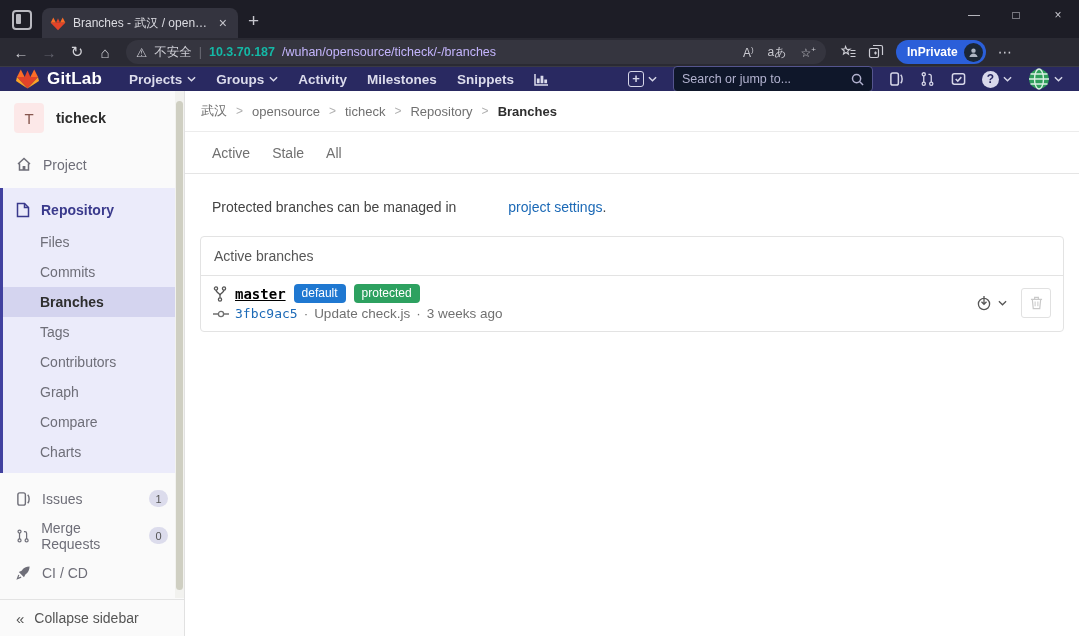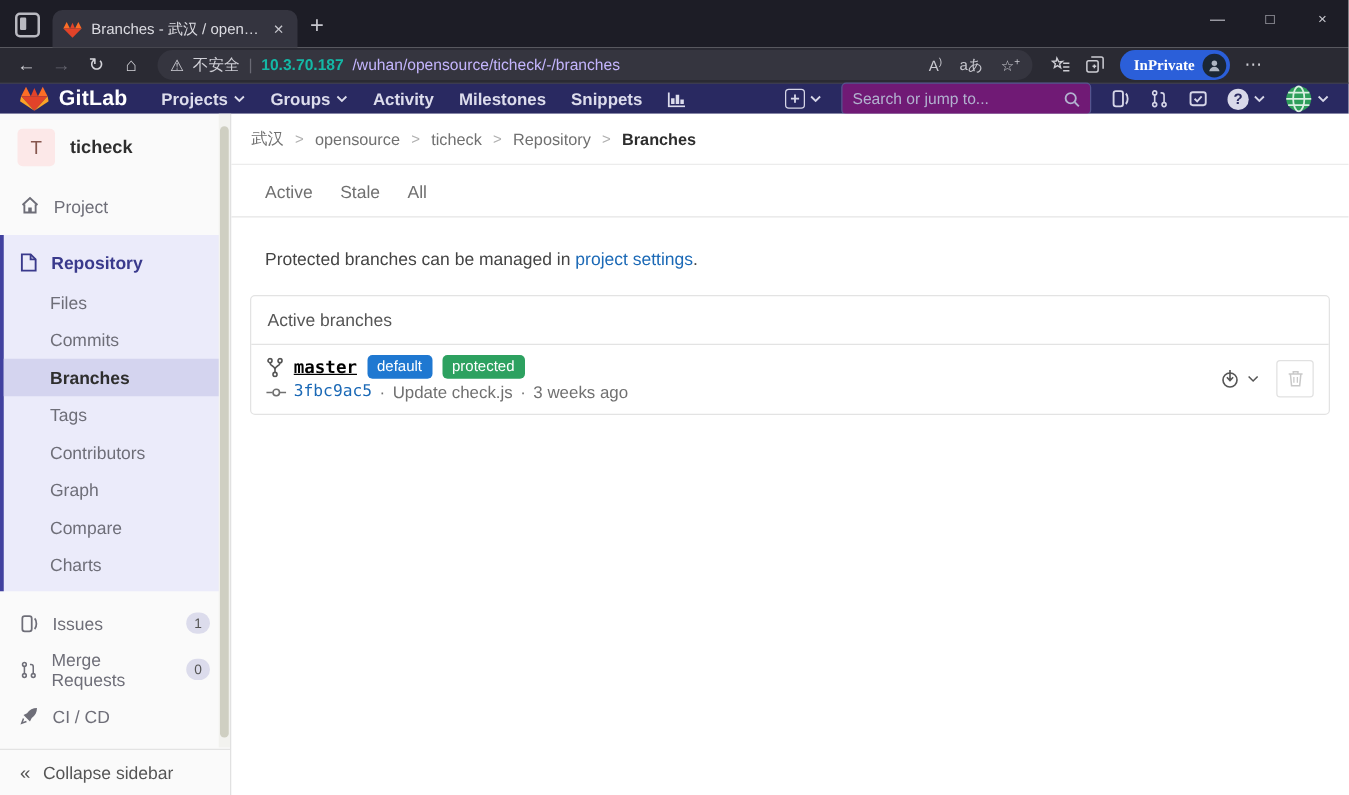--- a/index.html
+++ b/index.html
@@ -19,35 +19,35 @@
 
   .toolbar { height:29px; background:#2a2a33; display:flex; align-items:center; gap:2px; padding:0 8px; flex:0 0 auto; border-bottom:1px solid #3a3a44;}
   .navbtn { color:#d2d2d8; font-size:15px; width:26px; text-align:center; }
   .navbtn.dim { color:#63636d; }
   .urlbar { flex:0 0 700px; height:24px; margin-left:6px; background:#35353f; border-radius:12px; display:flex; align-items:center; padding:0 10px; gap:7px; font-size:12.5px; color:#cfcfd6; }
   .urlbar .host { color:#14b8a6; font-weight:bold; }
   .urlbar .path { color:#c4b5fd; }
   .urlbar .sep { color:#6a6a74; }
   .urlbar .right { margin-left:auto; display:flex; gap:14px; color:#c9c9d0; font-size:12px; align-items:center; }
   .ra sup{ font-size:8px; }
-  .toolicons { display:flex; align-items:center; gap:12px; margin-left:12px; color:#cdcdd4; font-size:14px;font-family:Liberation Serif, serif; }
+  .toolicons { display:flex; align-items:center; gap:12px; margin-left:12px; color:#cdcdd4; font-size:14px; }
   .inprivate { background:#2b5fd9; color:#fff; font-size:12px; font-weight:bold; border-radius:13px; height:24px; display:flex; align-items:center; gap:6px; padding:0 3px 0 11px; }
   .avatar-sm { width:19px; height:19px; border-radius:50%; background:#1b2735; display:inline-flex; align-items:center; justify-content:center; }
 
   
   .gl-nav { height:24px; background:#292961; display:flex; align-items:center; padding:0 16px; gap:4px; flex:0 0 auto; }
   .gl-logo { display:flex; align-items:center; gap:8px; margin-right:14px; }
   .gl-logo .word { color:#fff; font-size:17px; font-weight:bold; letter-spacing:.2px; }
   .gl-menu { display:flex; align-items:center; gap:2px; }
   .gl-menu .item { color:#dcdcec; font-size:13.5px; font-weight:bold; padding:6px 9px; display:flex; align-items:center; gap:5px; }
   .caret svg { display:block; }
   .gl-right { margin-left:auto; display:flex; align-items:center; gap:16px; }
   .plusbox { display:flex; align-items:center; gap:4px; color:#d6d6e8; }
   .plusbox .bx { width:16px; height:16px; border:1.6px solid #d6d6e8; border-radius:3px; font-size:13px; line-height:13px; text-align:center; font-weight:bold; }
-  .gl-search { width:200px; height:26px; background:#701a75; border:1px solid #55558e; border-radius:4px; display:flex; align-items:center; padding:0 8px; gap:6px; }
+  .gl-search { width:200px; height:26px; background:#0f172a; border:1px solid #55558e; border-radius:4px; display:flex; align-items:center; padding:0 8px; gap:6px; }
   .gl-search input { flex:1; background:transparent; border:none; outline:none; color:#cfcfe4; font-size:12.5px; font-family:"Liberation Sans",sans-serif; }
   .gl-search input::placeholder { color:#b2b2cf; }
   .gl-ic { color:#d6d6e8; display:flex; align-items:center; gap:4px; }
   .helpcirc { width:17px; height:17px; border-radius:50%; background:#d9d9ea; color:#292961; font-size:12px; font-weight:bold; display:flex; align-items:center; justify-content:center; }
 
   
   .mainarea { flex:1; display:flex; min-height:0; }
 
   
   .sidebar { width:185px; background:#fafafa; border-right:1px solid #e1e1e1; display:flex; flex-direction:column; position:relative; font-size:14px; }
@@ -79,21 +79,21 @@
   .gtab { display:flex; align-items:center; padding:0 11px; color:#707070; font-size:14px; }
   .gtab.active { color:#2e2e2e; font-weight:bold; box-shadow:inset 0 -3px 0 #5b5bab; }
   .tabsrow .right { margin-left:auto; display:flex; align-items:center; gap:10px; }
   .filter { width:235px; height:31px; border:1px solid #dcdcdc; border-radius:3px; padding:0 10px; font-size:13.5px; color:#333; font-family:"Liberation Sans",sans-serif; outline:none; }
   .filter::placeholder { color:#a9a9a9; }
   .btn { height:31px; border-radius:3px; font-size:13.5px; padding:0 11px; display:flex; align-items:center; font-family:"Liberation Sans",sans-serif; }
   .btn-danger-outline { background:#fff; color:#db3b21; border:1px solid #eeb2a4; }
   .btn-green { background:#1caa55; color:#fff; border:1px solid #168f48; font-weight:bold; }
 
   .notice { margin:25px 16px 0; padding-left:11px; font-size:14px; color:#444; }
-  .notice a { color:#1b69b6; text-decoration:none; }
+  .notice a { color:#1b69b6; text-decoration:none;margin-left:48px; }
 
   .card { margin:21px 15px 0; border:1px solid #e3e3e3; border-radius:4px; }
   .card-header { padding:11px 13px; border-bottom:1px solid #e3e3e3; color:#565656; font-size:14px; }
   .branch-row { padding:8px 12px 10px; display:flex; align-items:center; }
   .b-left { display:flex; flex-direction:column; gap:3px; }
   .b-line1 { display:flex; align-items:center; gap:8px; }
   .b-name { font-family:"DejaVu Sans Mono", monospace; font-weight:bold; font-size:14px; color:#000000; }
   .badge { font-size:12px; color:#fff; border-radius:4px; padding:2px 8px 3px; }
   .badge.blue { background:#1f78d1; }
   .badge.green { background:#2da160; }

